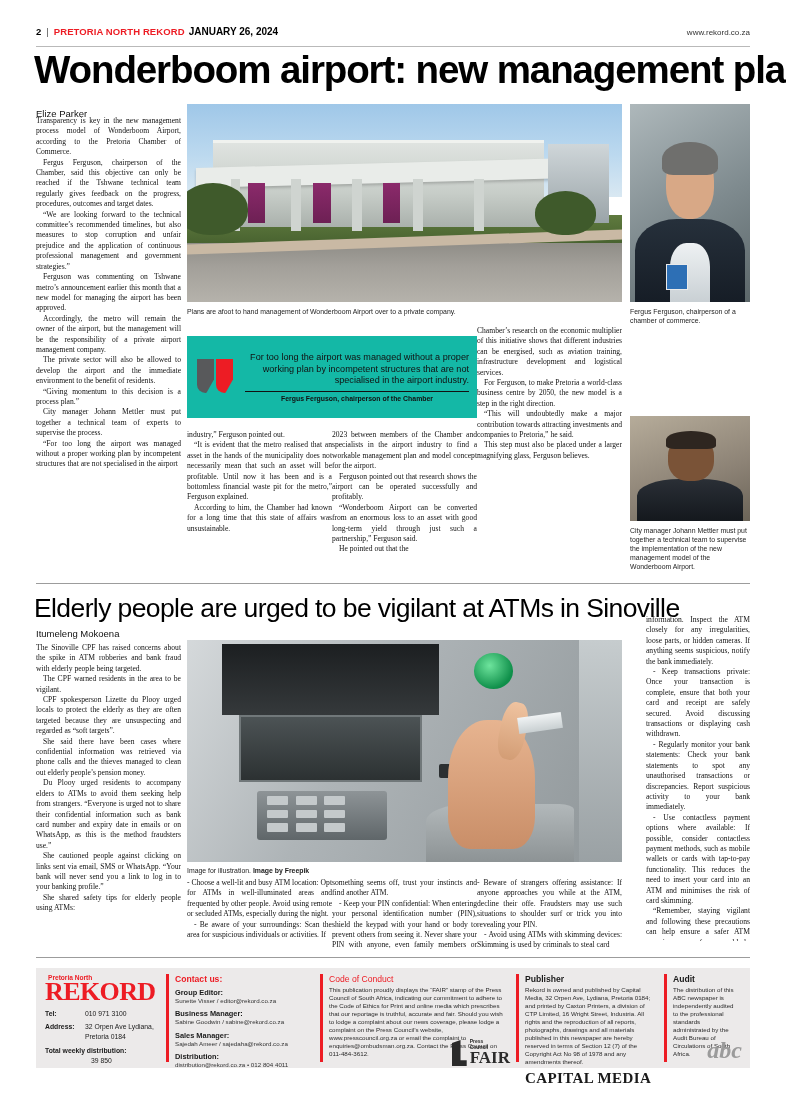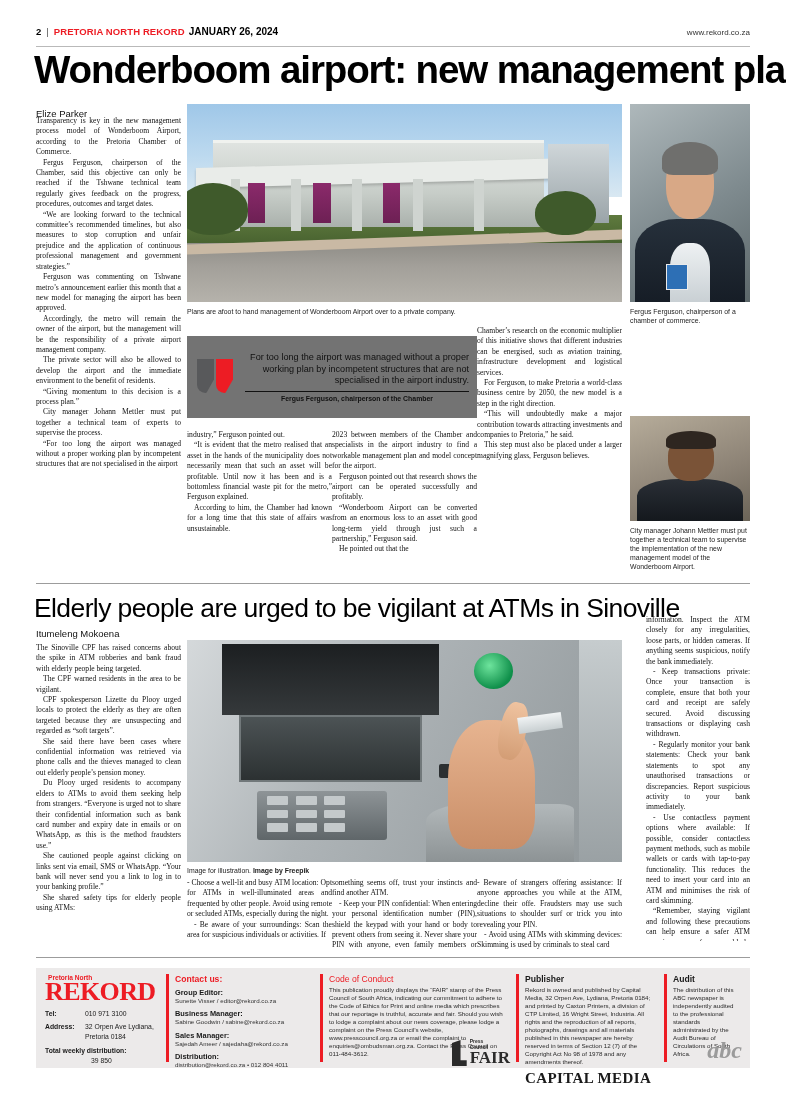--- a/index.html
+++ b/index.html
@@ -192,21 +192,21 @@
               background: linear-gradient(#f0f3f4,#c8cfd1); transform: rotate(-8deg); }
 
   
   .rule { position: absolute; border-top: 1px solid #9c9c9c; }
   #rule-a1-bottom { left: 36px; top: 583px; width: 714px; }
   #rule-a2-bottom { left: 36px; top: 957px; width: 714px; }
 
   
   .pullquote {
     position: absolute; left: 187px; top: 336px; width: 290px; height: 82px;
-    background: #737373;
+    background: #14b8a6;
     display: flex; align-items: center; padding: 6px 8px;
   }
   .pq-mark { position: relative; width: 44px; height: 44px; flex: 0 0 44px; margin-right: 6px; }
   .pq-mark .grey, .pq-mark .red {
     position: absolute; top: 4px; width: 17px; height: 34px;
   }
   .pq-mark .grey { left: 2px;  background: #58595b; border-radius: 0 0 12px 12px;
                    clip-path: polygon(0 0, 100% 0, 100% 60%, 55% 100%, 0 100%); }
   .pq-mark .red  { left: 21px; background: #ed1c24; border-radius: 0 0 12px 12px;
                    clip-path: polygon(0 0, 100% 0, 100% 60%, 55% 100%, 0 100%); }

